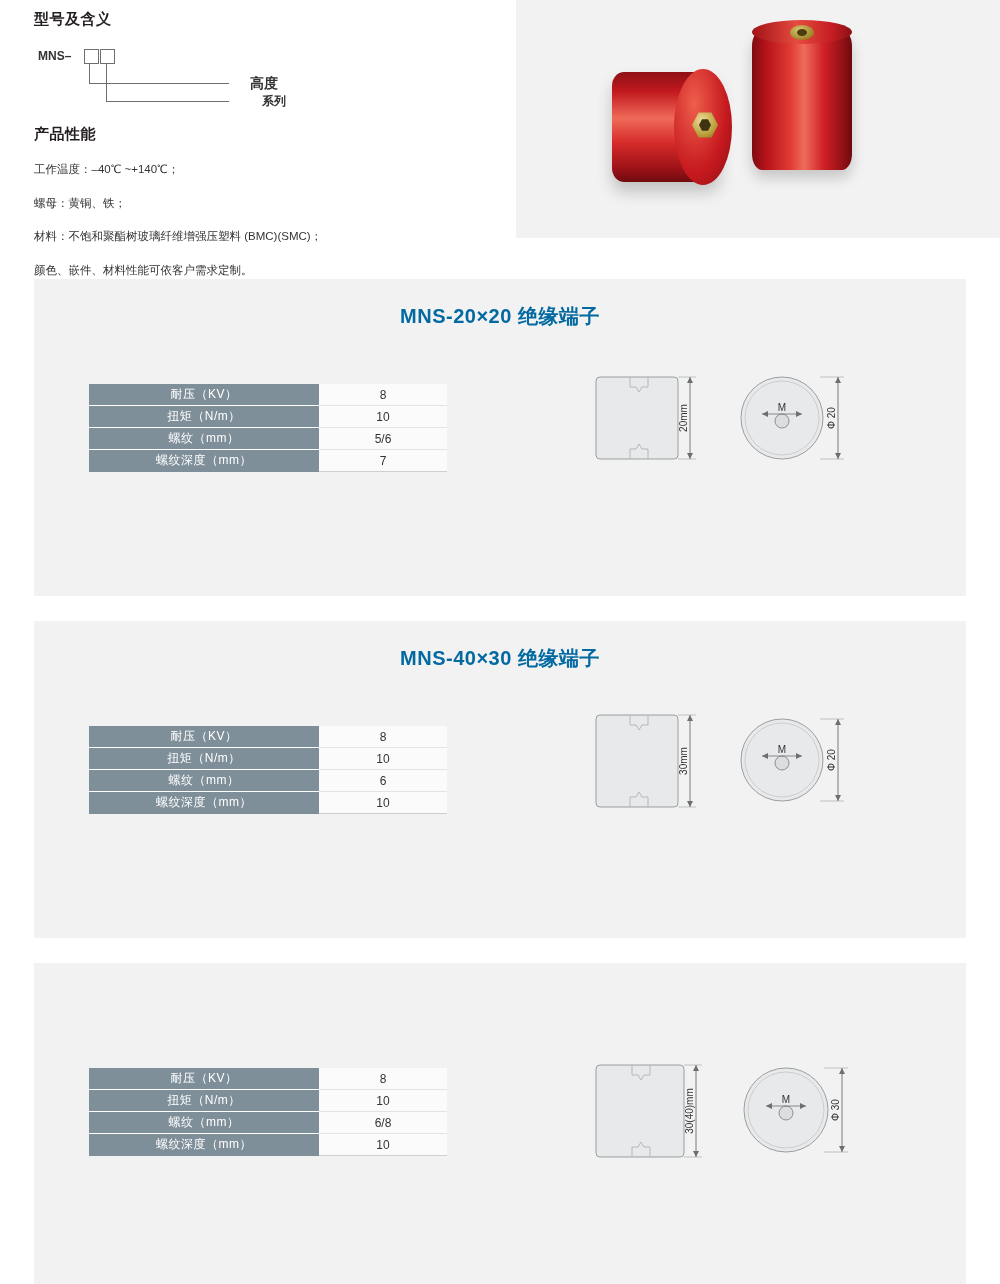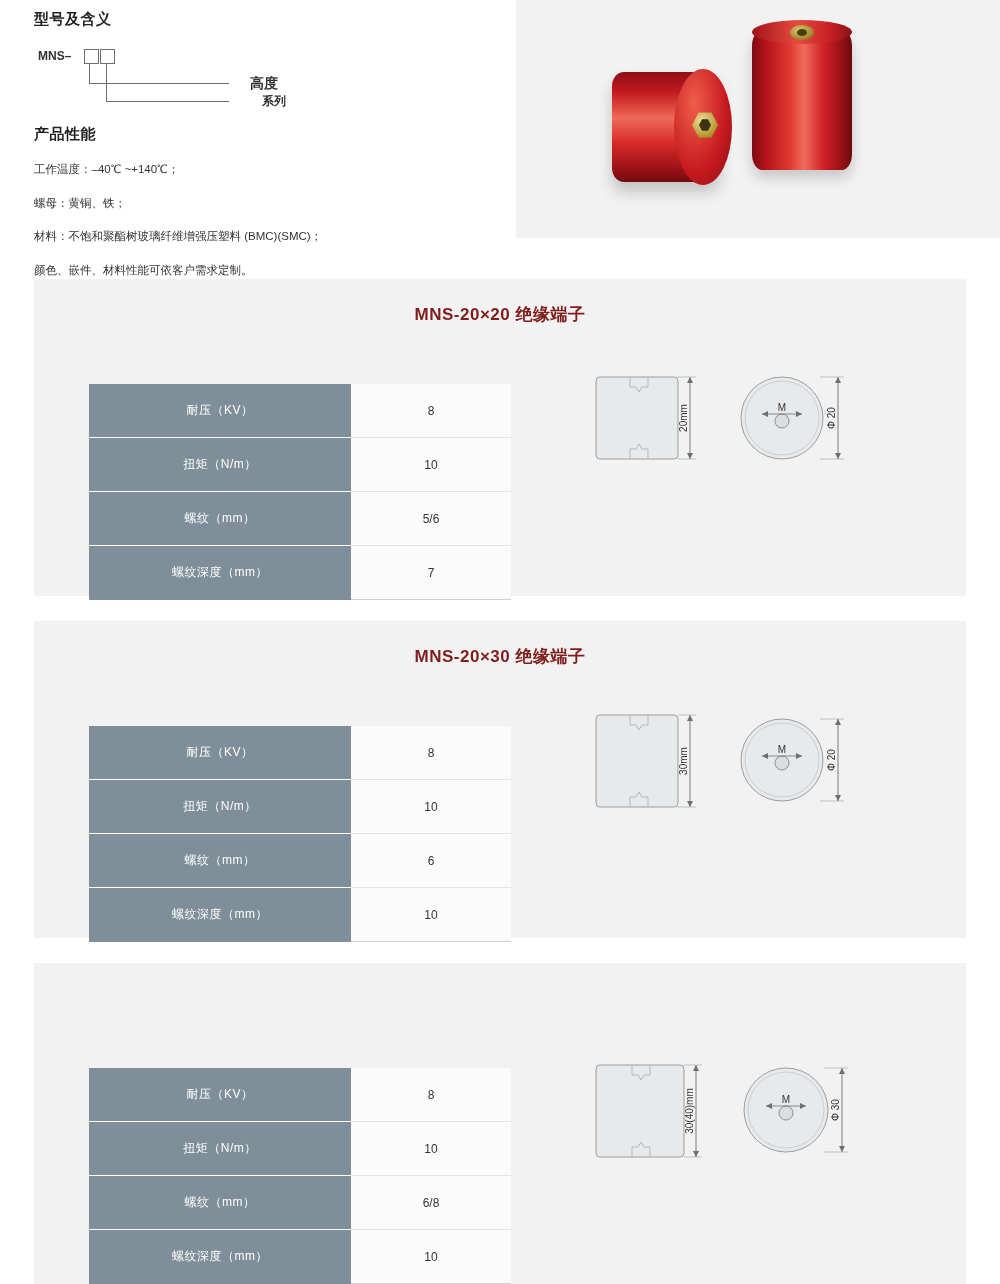--- a/index.html
+++ b/index.html
@@ -154,40 +154,40 @@
   .sec1 { top: 279px; height: 317px; }
   .sec2 { top: 621px; height: 317px; }
   .sec3 { top: 963px; height: 321px; }
 
   .sec-heading {
     position: absolute;
     top: 24px;
     left: 0;
     width: 100%;
     text-align: center;
-    font-size: 17px;
+    font-size: 20px;
     font-weight: bold;
-    color: #7f1d1d;
+    color: #0369a1;
     letter-spacing: .5px;
   }
   .sec3 .sec-heading { top: 32px; }
 
   
   .spec-table {
     position: absolute;
     left: 55px;
     border-collapse: collapse;
     font-size: 12px;
   }
   .sec1 .spec-table { top: 105px; }
   .sec2 .spec-table { top: 105px; }
   .sec3 .spec-table { top: 105px; }
   .spec-table td {
     height: 21px;
-    padding: 16px;
+    padding: 0;
     vertical-align: middle;
   }
   .spec-table td.lbl {
     width: 230px;
     background: #7f8f99;
     color: #ffffff;
     text-align: center;
     border-bottom: 1px solid #ffffff;
     letter-spacing: .5px;
   }
@@ -299,21 +299,21 @@
     <line x1="252" y1="18" x2="252" y2="100" stroke="#6d6e71" stroke-width=".9"></line>
     <path d="M252 18 l-3 6 h6 z" fill="#6d6e71"></path>
     <path d="M252 100 l-3 -6 h6 z" fill="#6d6e71"></path>
     <line x1="234" y1="18" x2="258" y2="18" stroke="#9b9ea0" stroke-width=".6"></line>
     <line x1="234" y1="100" x2="258" y2="100" stroke="#9b9ea0" stroke-width=".6"></line>
     <text x="249" y="59" font-size="10" fill="#333" font-family="Liberation Sans, sans-serif" text-anchor="middle" transform="rotate(-90 249 59)">Φ 20</text>
   </svg>
 </div>
 
 <div class="section sec2">
-  <div class="sec-heading">MNS-20×30 绝缘端子</div>
+  <div class="sec-heading">MNS-40×30 绝缘端子</div>
 
   <table class="spec-table">
     <tbody>
         <tr>
       <td class="lbl">耐压（KV）</td>
       <td class="val">8</td>
     </tr>
     <tr>
       <td class="lbl">扭矩（N/m）</td>
       <td class="val">10</td>

